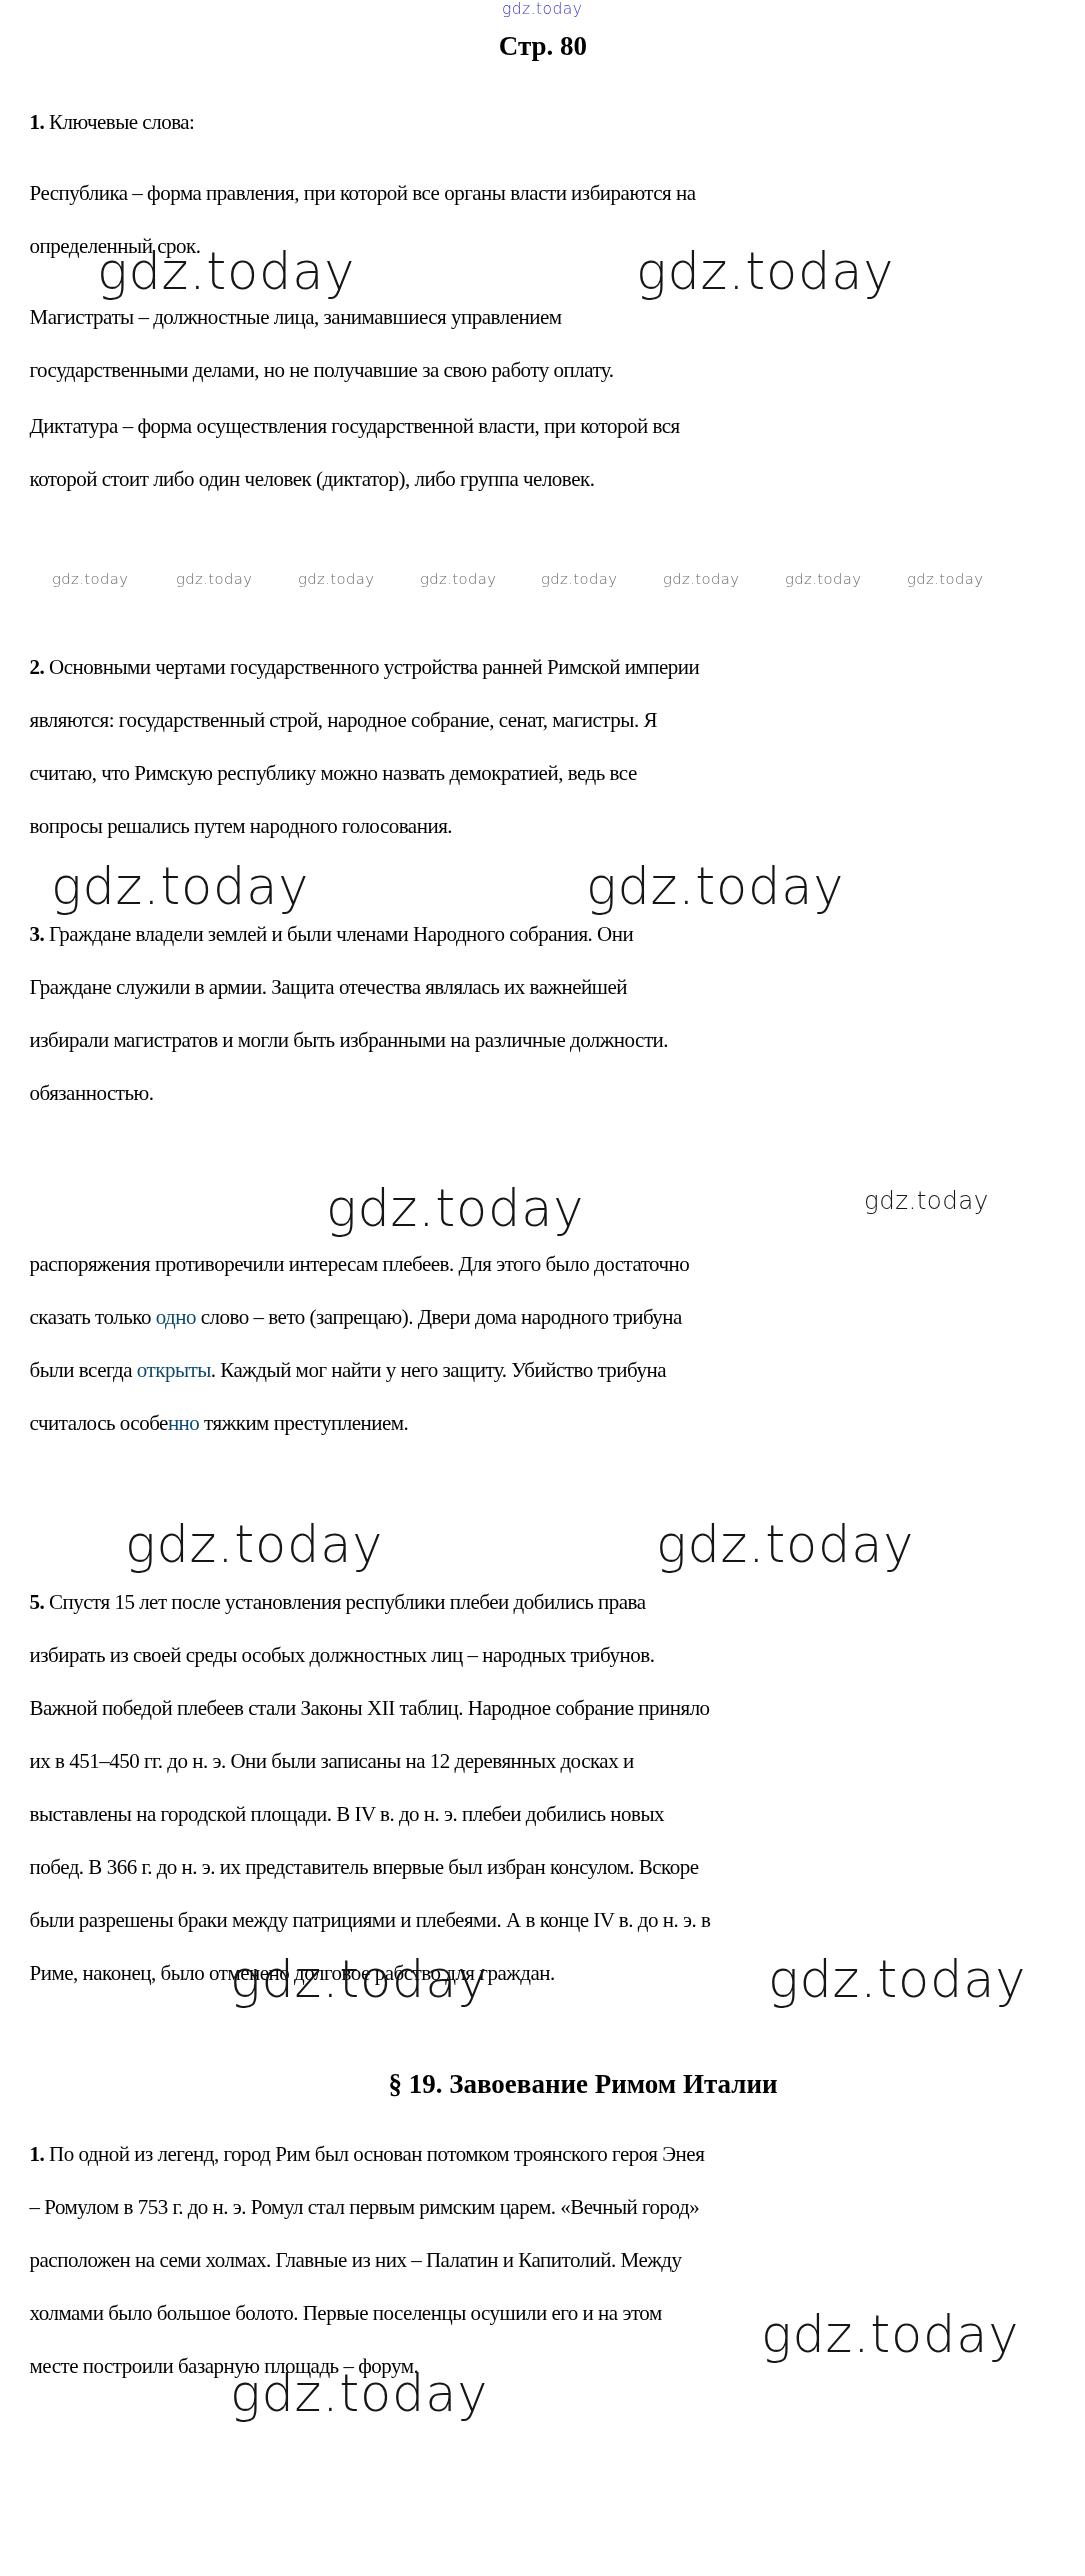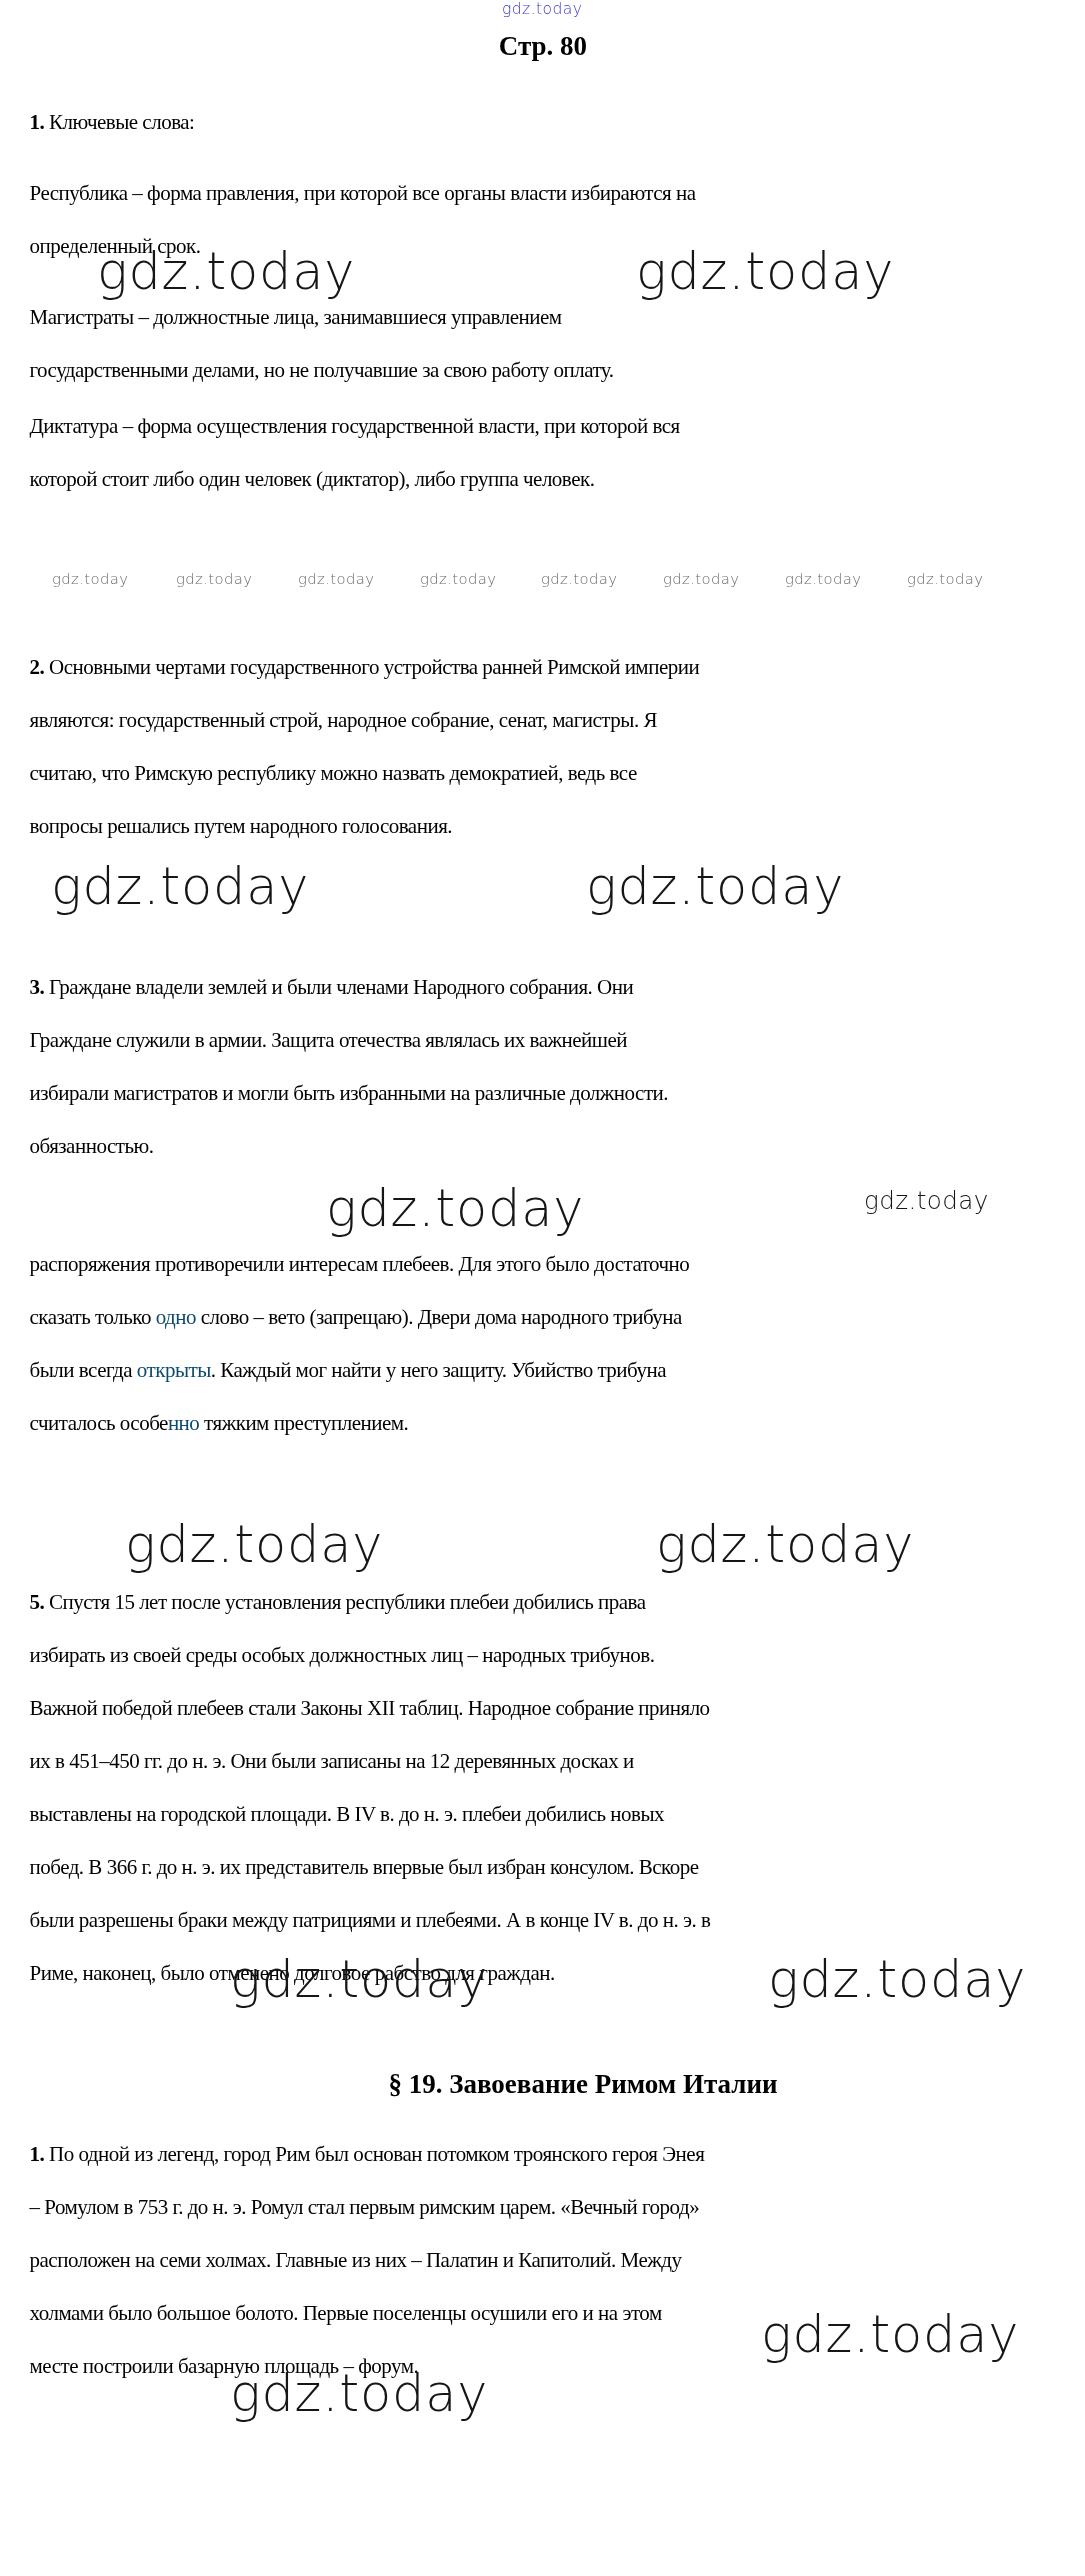--- a/index.html
+++ b/index.html
@@ -81,21 +81,21 @@
   <div class="para" style="top:641px">
     <div class="line"><span class="b">2.</span><span> Основными чертами государственного устройства ранней Римской империи</span></div>
     <div class="line">являются: государственный строй, народное собрание, сенат, магистры. Я</div>
     <div class="line">считаю, что Римскую республику можно назвать демократией, ведь все</div>
     <div class="line">вопросы решались путем народного голосования.</div>
   </div>
 
   <div class="wm big" style="left:51px;top:861px">gdz.today</div>
   <div class="wm big" style="left:586px;top:861px">gdz.today</div>
 
-  <div class="para" style="top:961px">
+  <div class="para" style="top:908px">
     <div class="line"><span class="b">3.</span><span> Граждане владели землей и были членами Народного собрания. Они</span></div>
     <div class="line">Граждане служили в армии. Защита отечества являлась их важнейшей</div>
     <div class="line">избирали магистратов и могли быть избранными на различные должности.</div>
     <div class="line">обязанностью.</div>
   </div>
 
   <div class="wm big" style="left:326px;top:1183px">gdz.today</div>
   <div class="wm med" style="left:864px;top:1189px">gdz.today</div>
 
   <div class="para" style="top:1238px">

